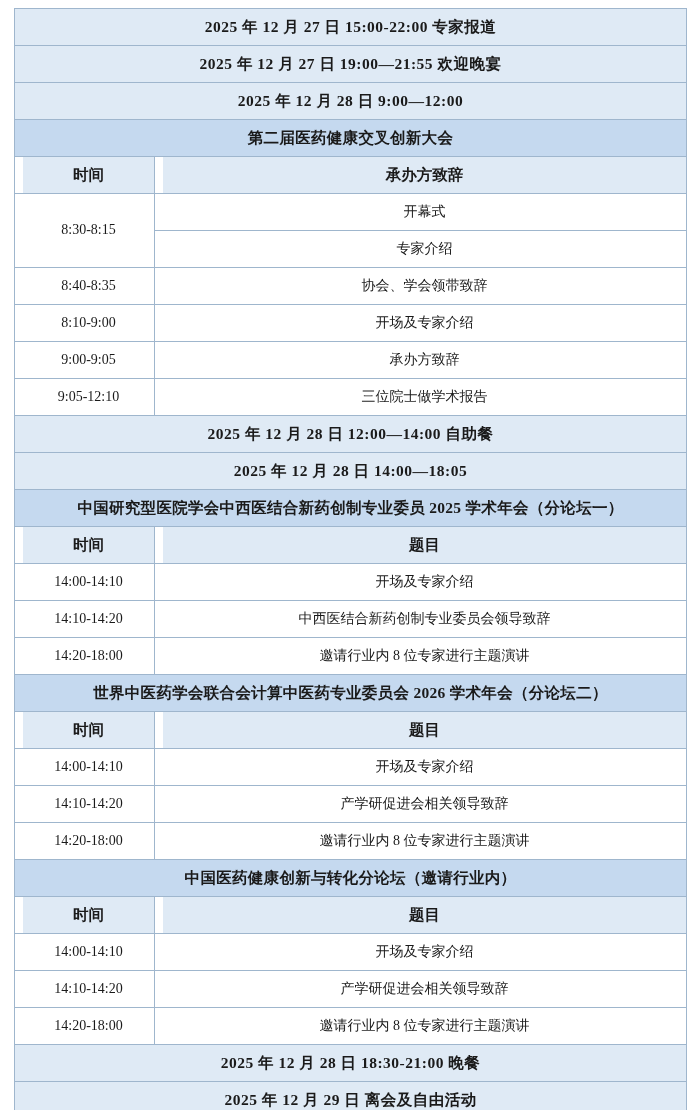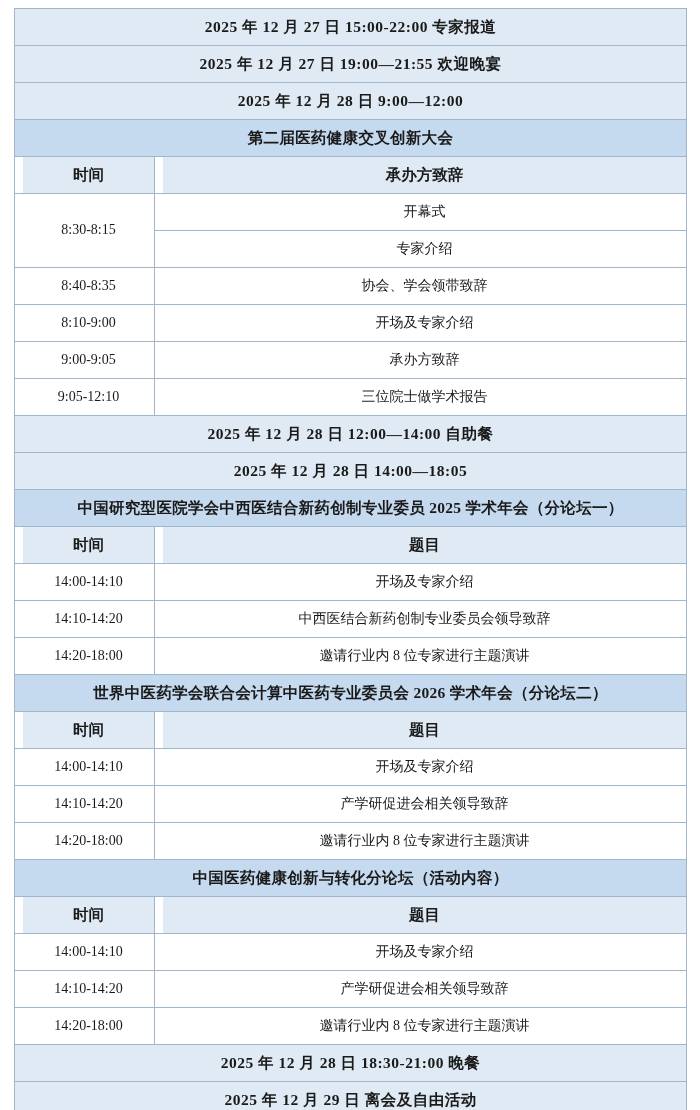--- a/index.html
+++ b/index.html
@@ -246,21 +246,21 @@
         <td class="time-col">
           <div class="cell row-body h-row nowrap">14:20-18:00</div>
         </td>
         <td>
           <div class="cell row-body h-row">邀请行业内 8 位专家进行主题演讲</div>
         </td>
       </tr>
 
       <tr>
         <td colspan="2">
-          <div class="cell band-strong h-band">中国医药健康创新与转化分论坛（活动内容）</div>
+          <div class="cell band-strong h-band">中国医药健康创新与转化分论坛（邀请行业内）</div>
         </td>
       </tr>
       <tr>
         <td class="time-col">
           <div class="cell band-header h-row">时间</div>
         </td>
         <td>
           <div class="cell band-header h-row">题目</div>
         </td>
       </tr>

